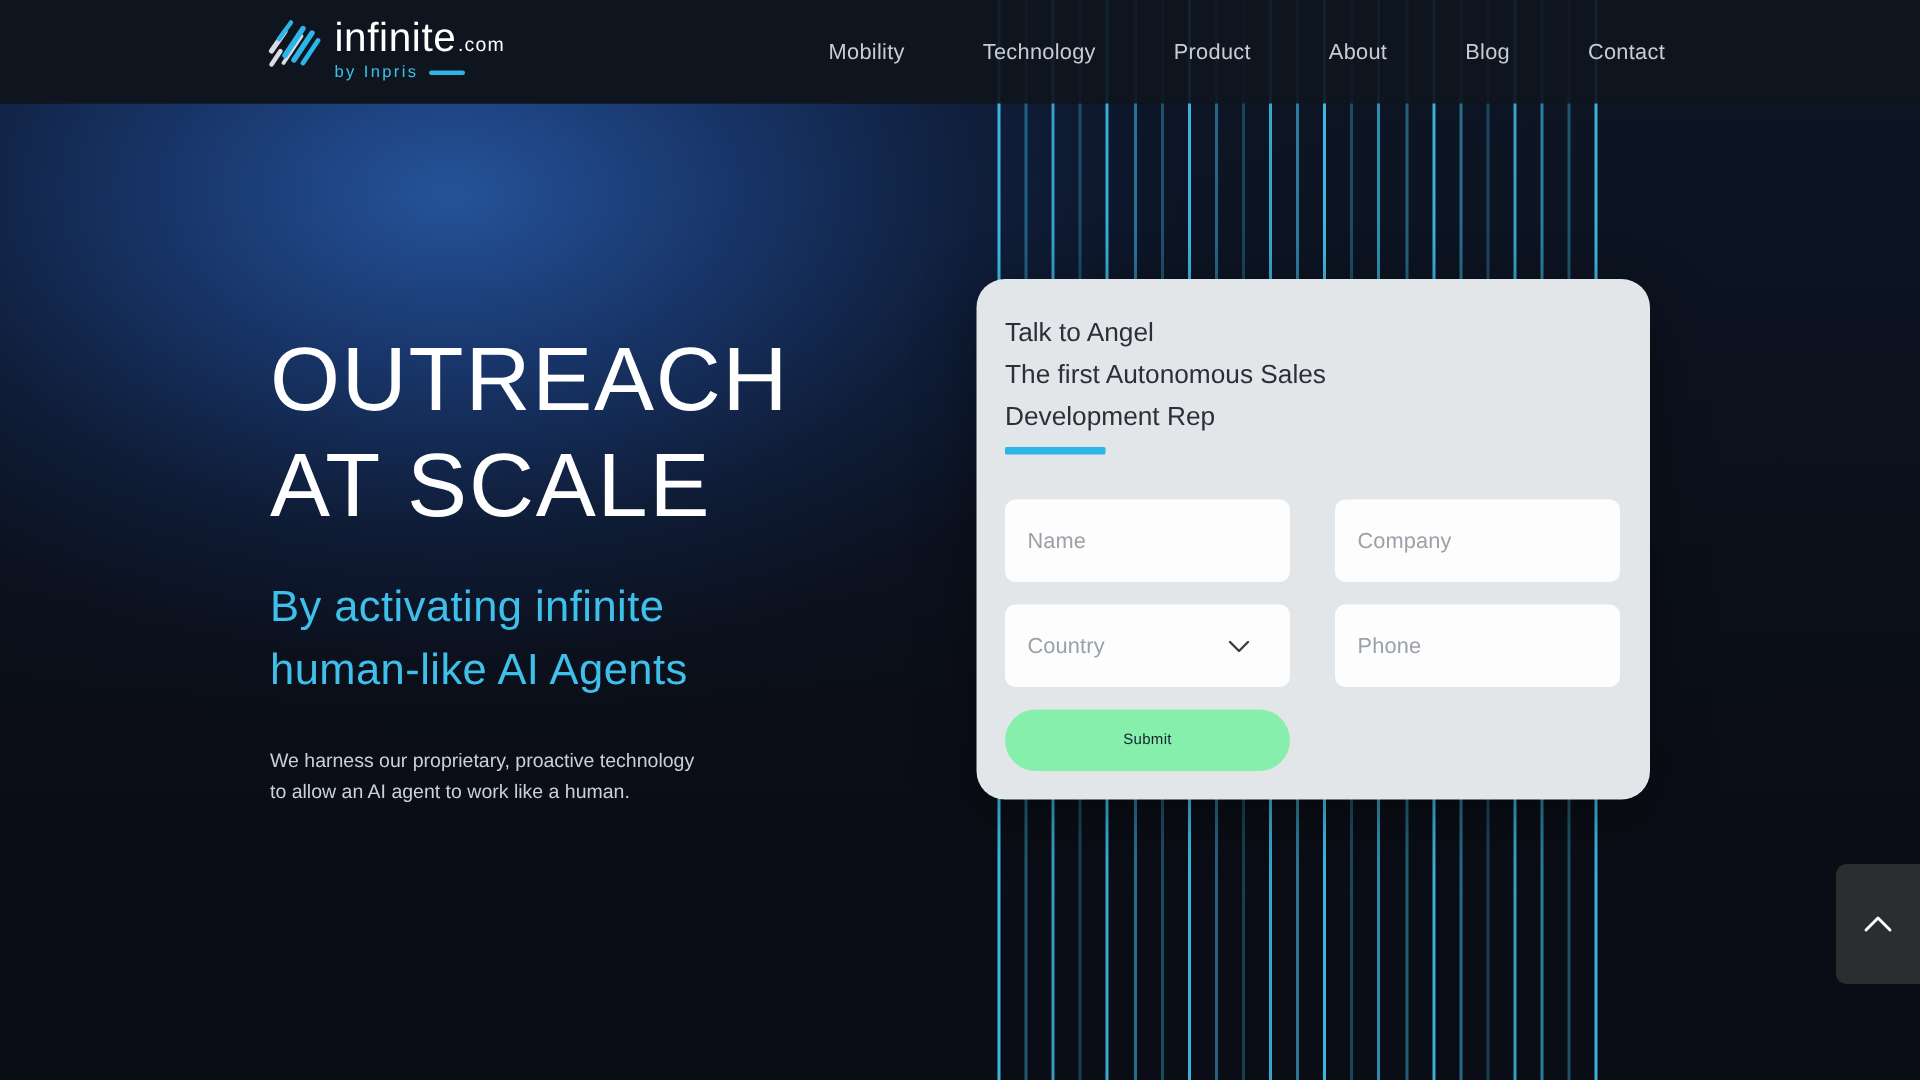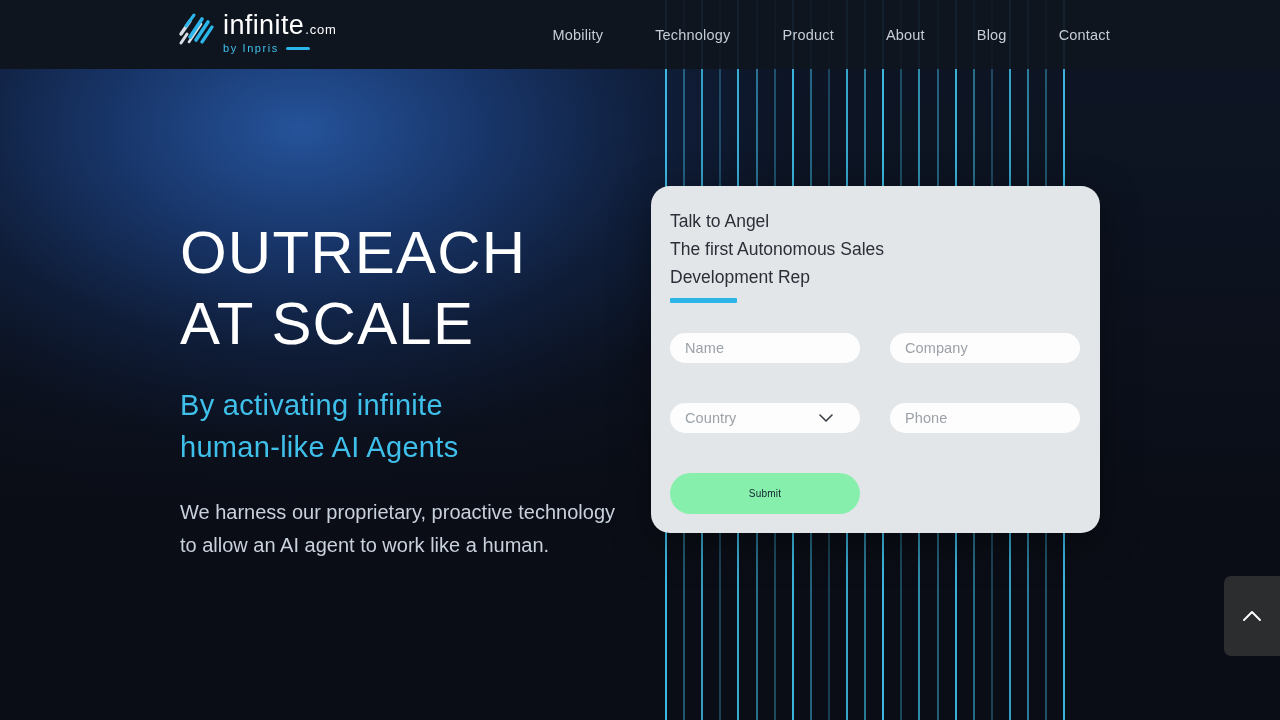--- a/index.html
+++ b/index.html
@@ -146,21 +146,21 @@
     margin-top: 24px;
     font-size: 29px;
     font-weight: 400;
     color: #3FC0EA;
     line-height: 1.45;
     letter-spacing: 0.3px;
     white-space: pre-line;
   }
   .body-copy {
     margin-top: 28px;
-    font-size: 20px;
+    font-size: 13px;
     font-weight: 400;
     color: #C9D1DC;
     line-height: 1.65;
     white-space: pre-line;
   }
 
   
   .card {
     position: absolute;
     left: 651px; top: 186px;
@@ -183,23 +183,23 @@
   .card-accent {
     position: absolute;
     left: 19px; top: 112px;
     width: 67px; height: 5px;
     background: #2BB5E8;
     border-radius: 1px;
   }
 
   .field {
     position: absolute;
-    height: 30px;
+    height: 55px;
     background: #FDFDFD;
-    border-radius: 18px;
+    border-radius: 7px;
     display: flex;
     align-items: center;
     padding: 0 15px;
   }
   .field-name    { left: 19px;  top: 147px; width: 190px; }
   .field-company { left: 239px; top: 147px; width: 190px; }
   .field-country { left: 19px;  top: 217px; width: 190px; justify-content: space-between; padding-right: 26px; }
   .field-phone   { left: 239px; top: 217px; width: 190px; }
 
   .field-placeholder {

